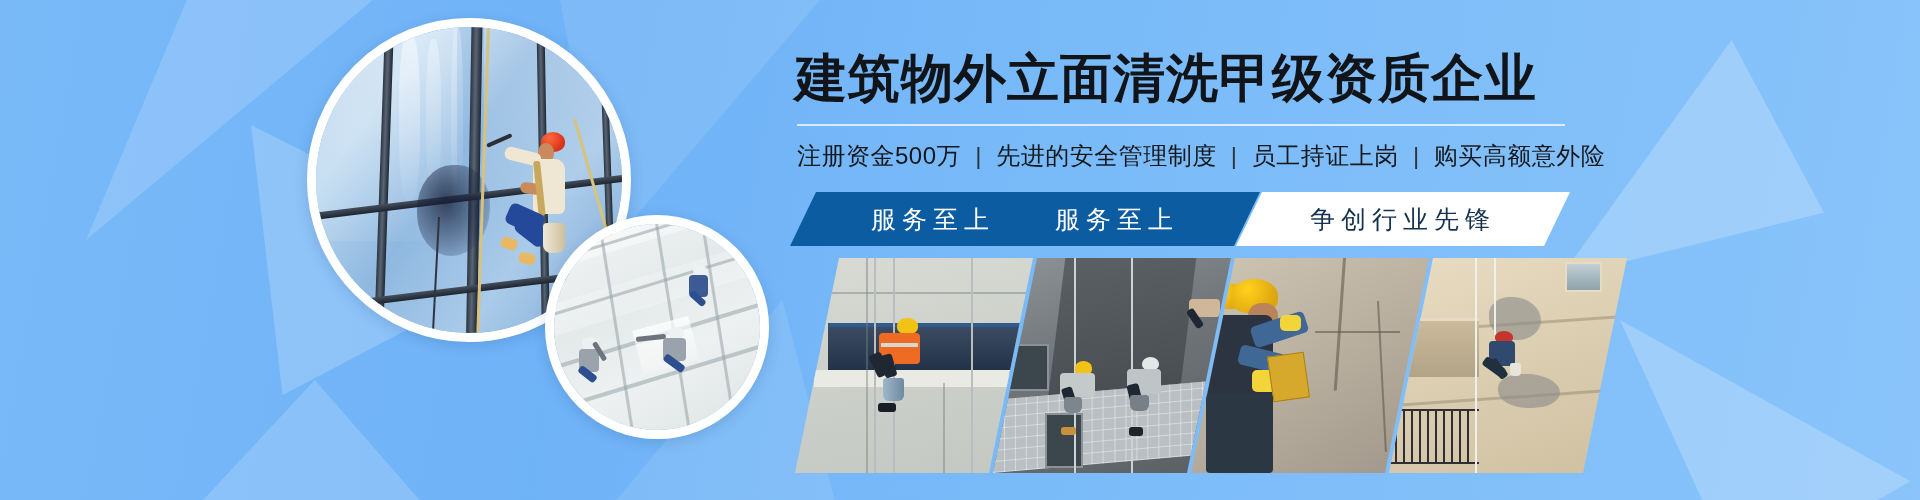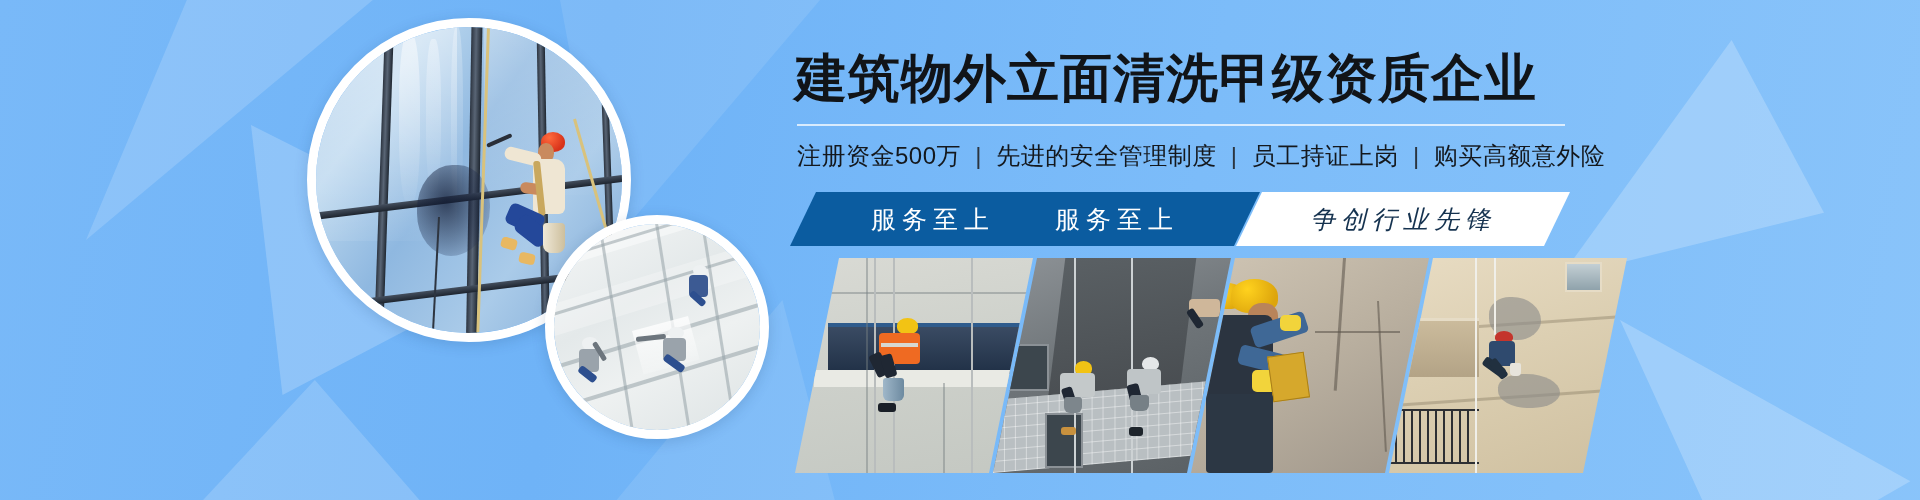--- a/index.html
+++ b/index.html
@@ -190,21 +190,21 @@
     left: 446px; width: 334px;
     background: #ffffff;
     clip-path: polygon(26px 0, 100% 0, calc(100% - 26px) 100%, 0 100%);
   }
   .ribbon-slogan {
     font-size: 25px;
     letter-spacing: 6px;
     white-space: nowrap;
   }
   .ribbon-blue .ribbon-slogan { color: #ffffff; }
-  .ribbon-white .ribbon-slogan { color: #15324f; font-style: italic; }
+  .ribbon-white .ribbon-slogan { color: #15324f; }
   .slogan-gap { display: inline-block; width: 34px; }
 
   
   .photo-strip {
     position: absolute;
     left: 795px; top: 258px;
     width: 775px; height: 215px;
   }
   .photo-panel {
     position: absolute; top: 0; height: 100%;

